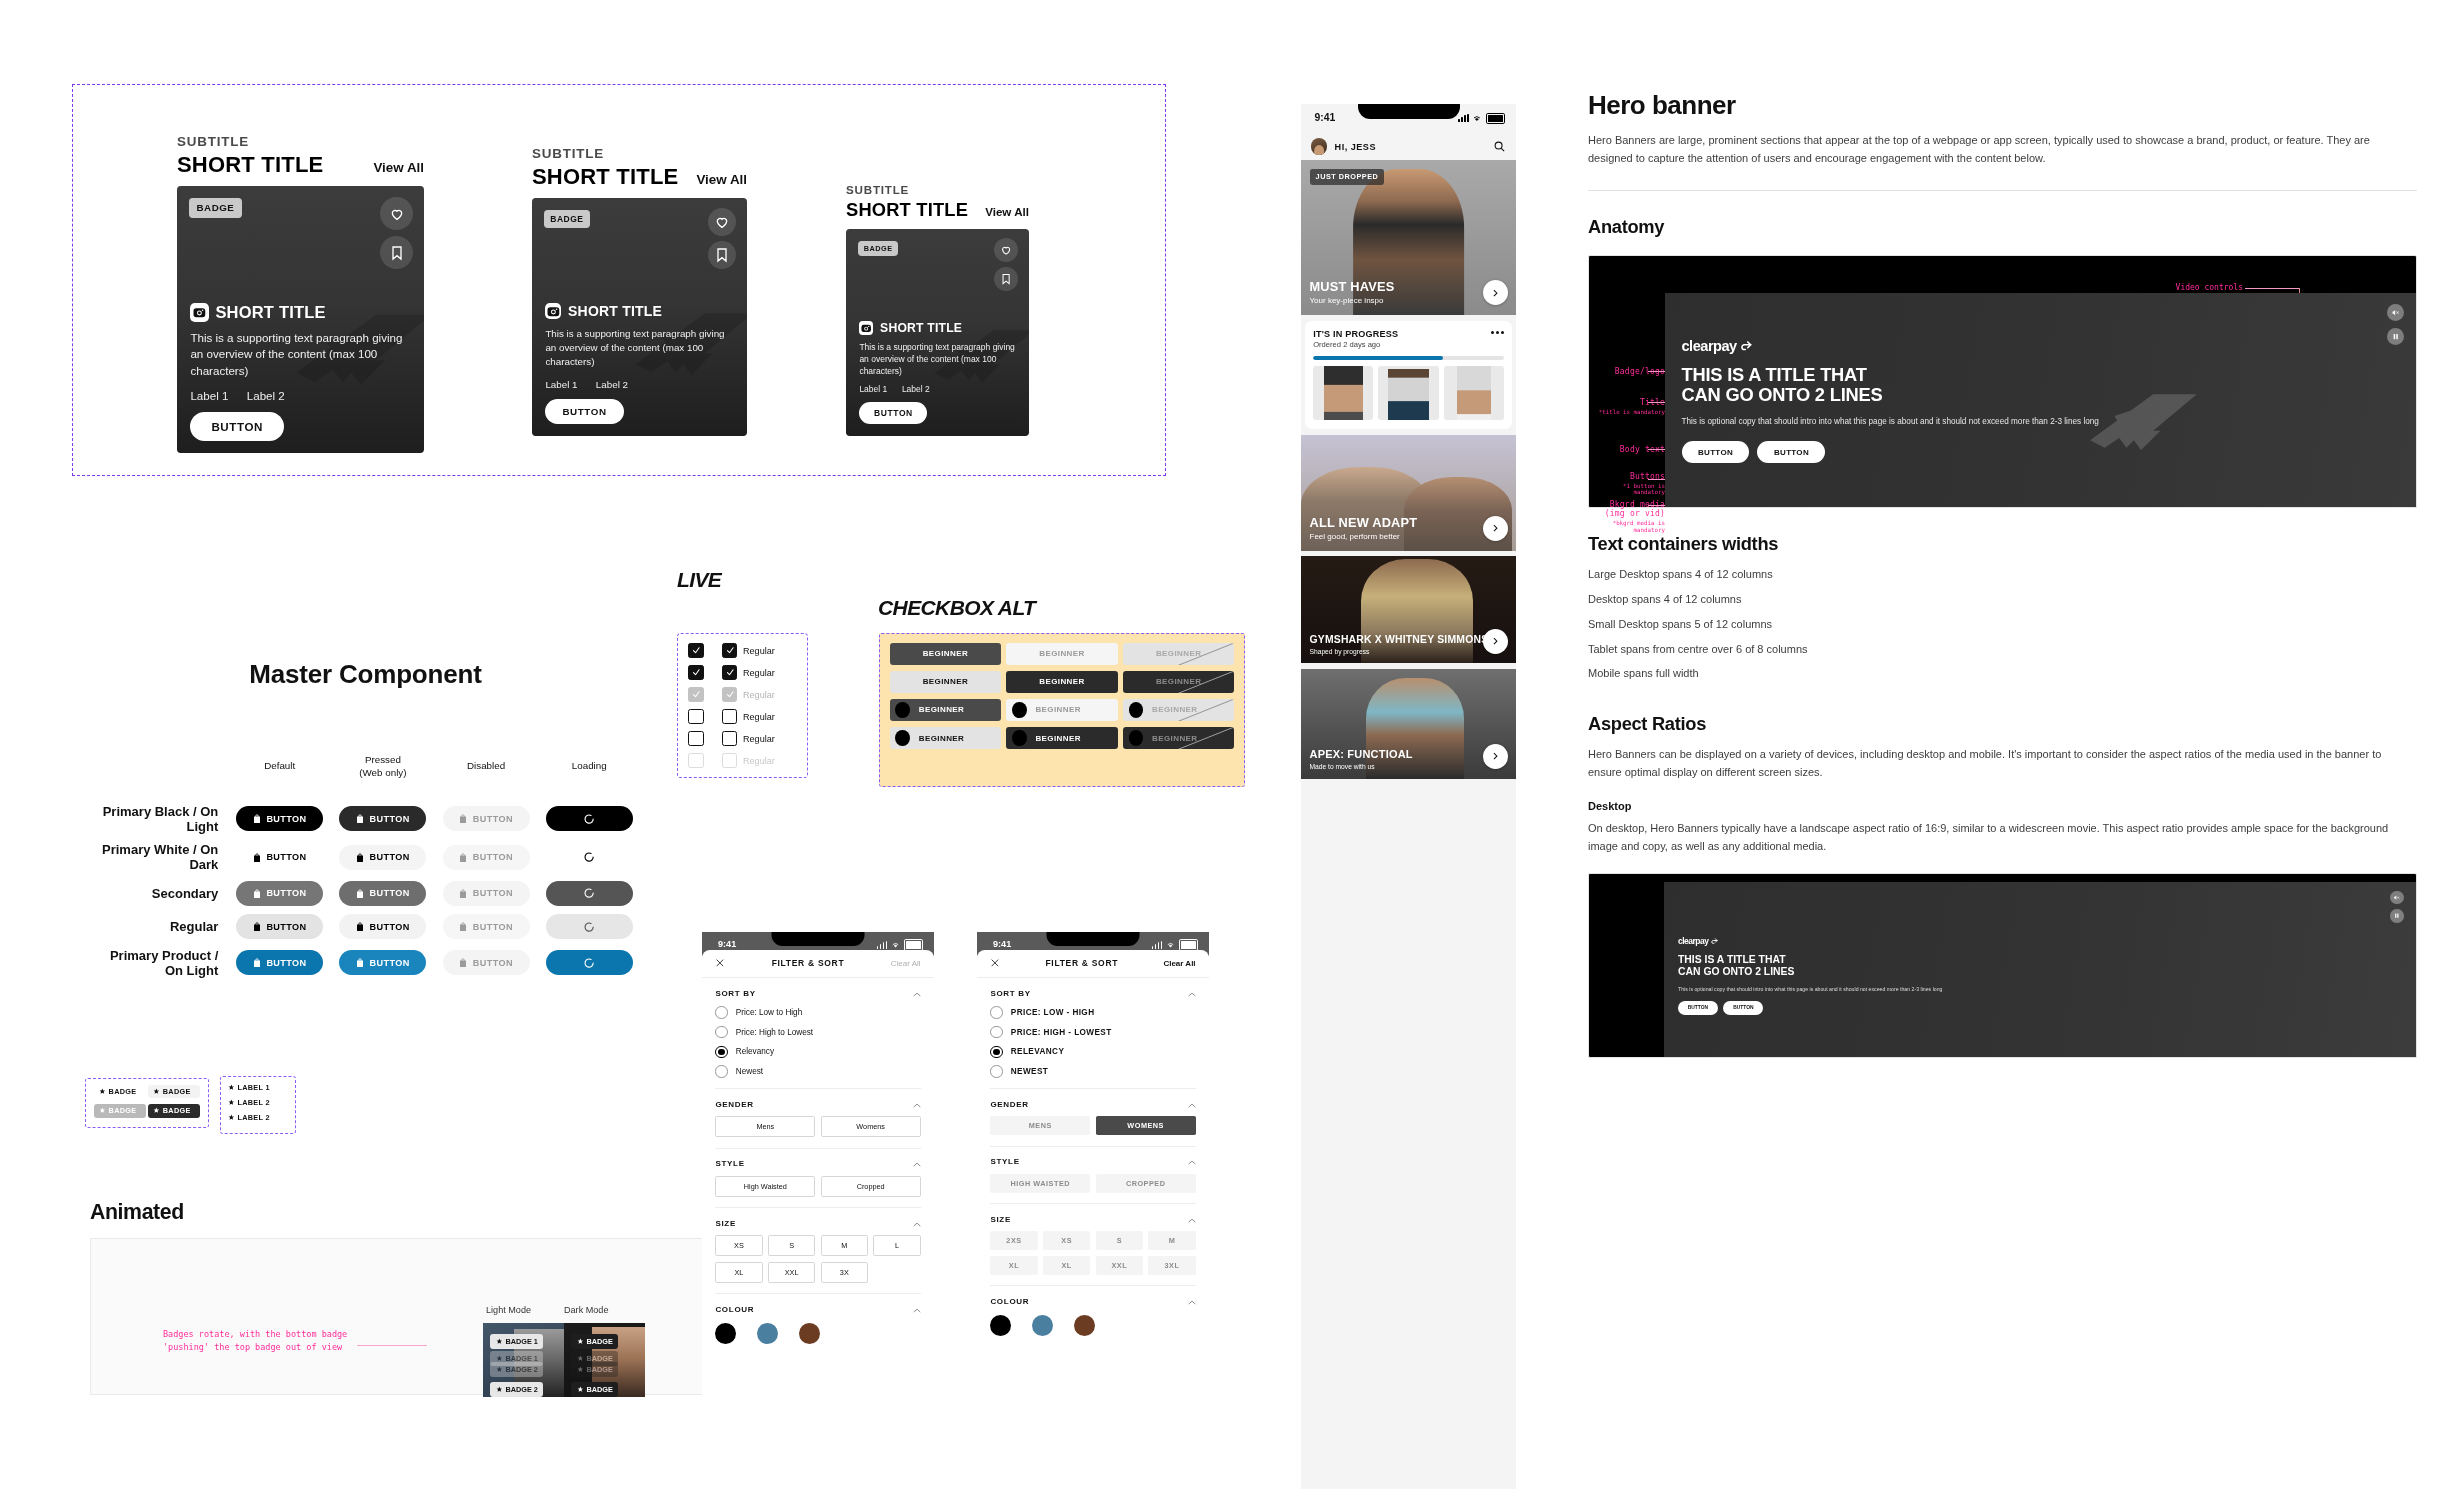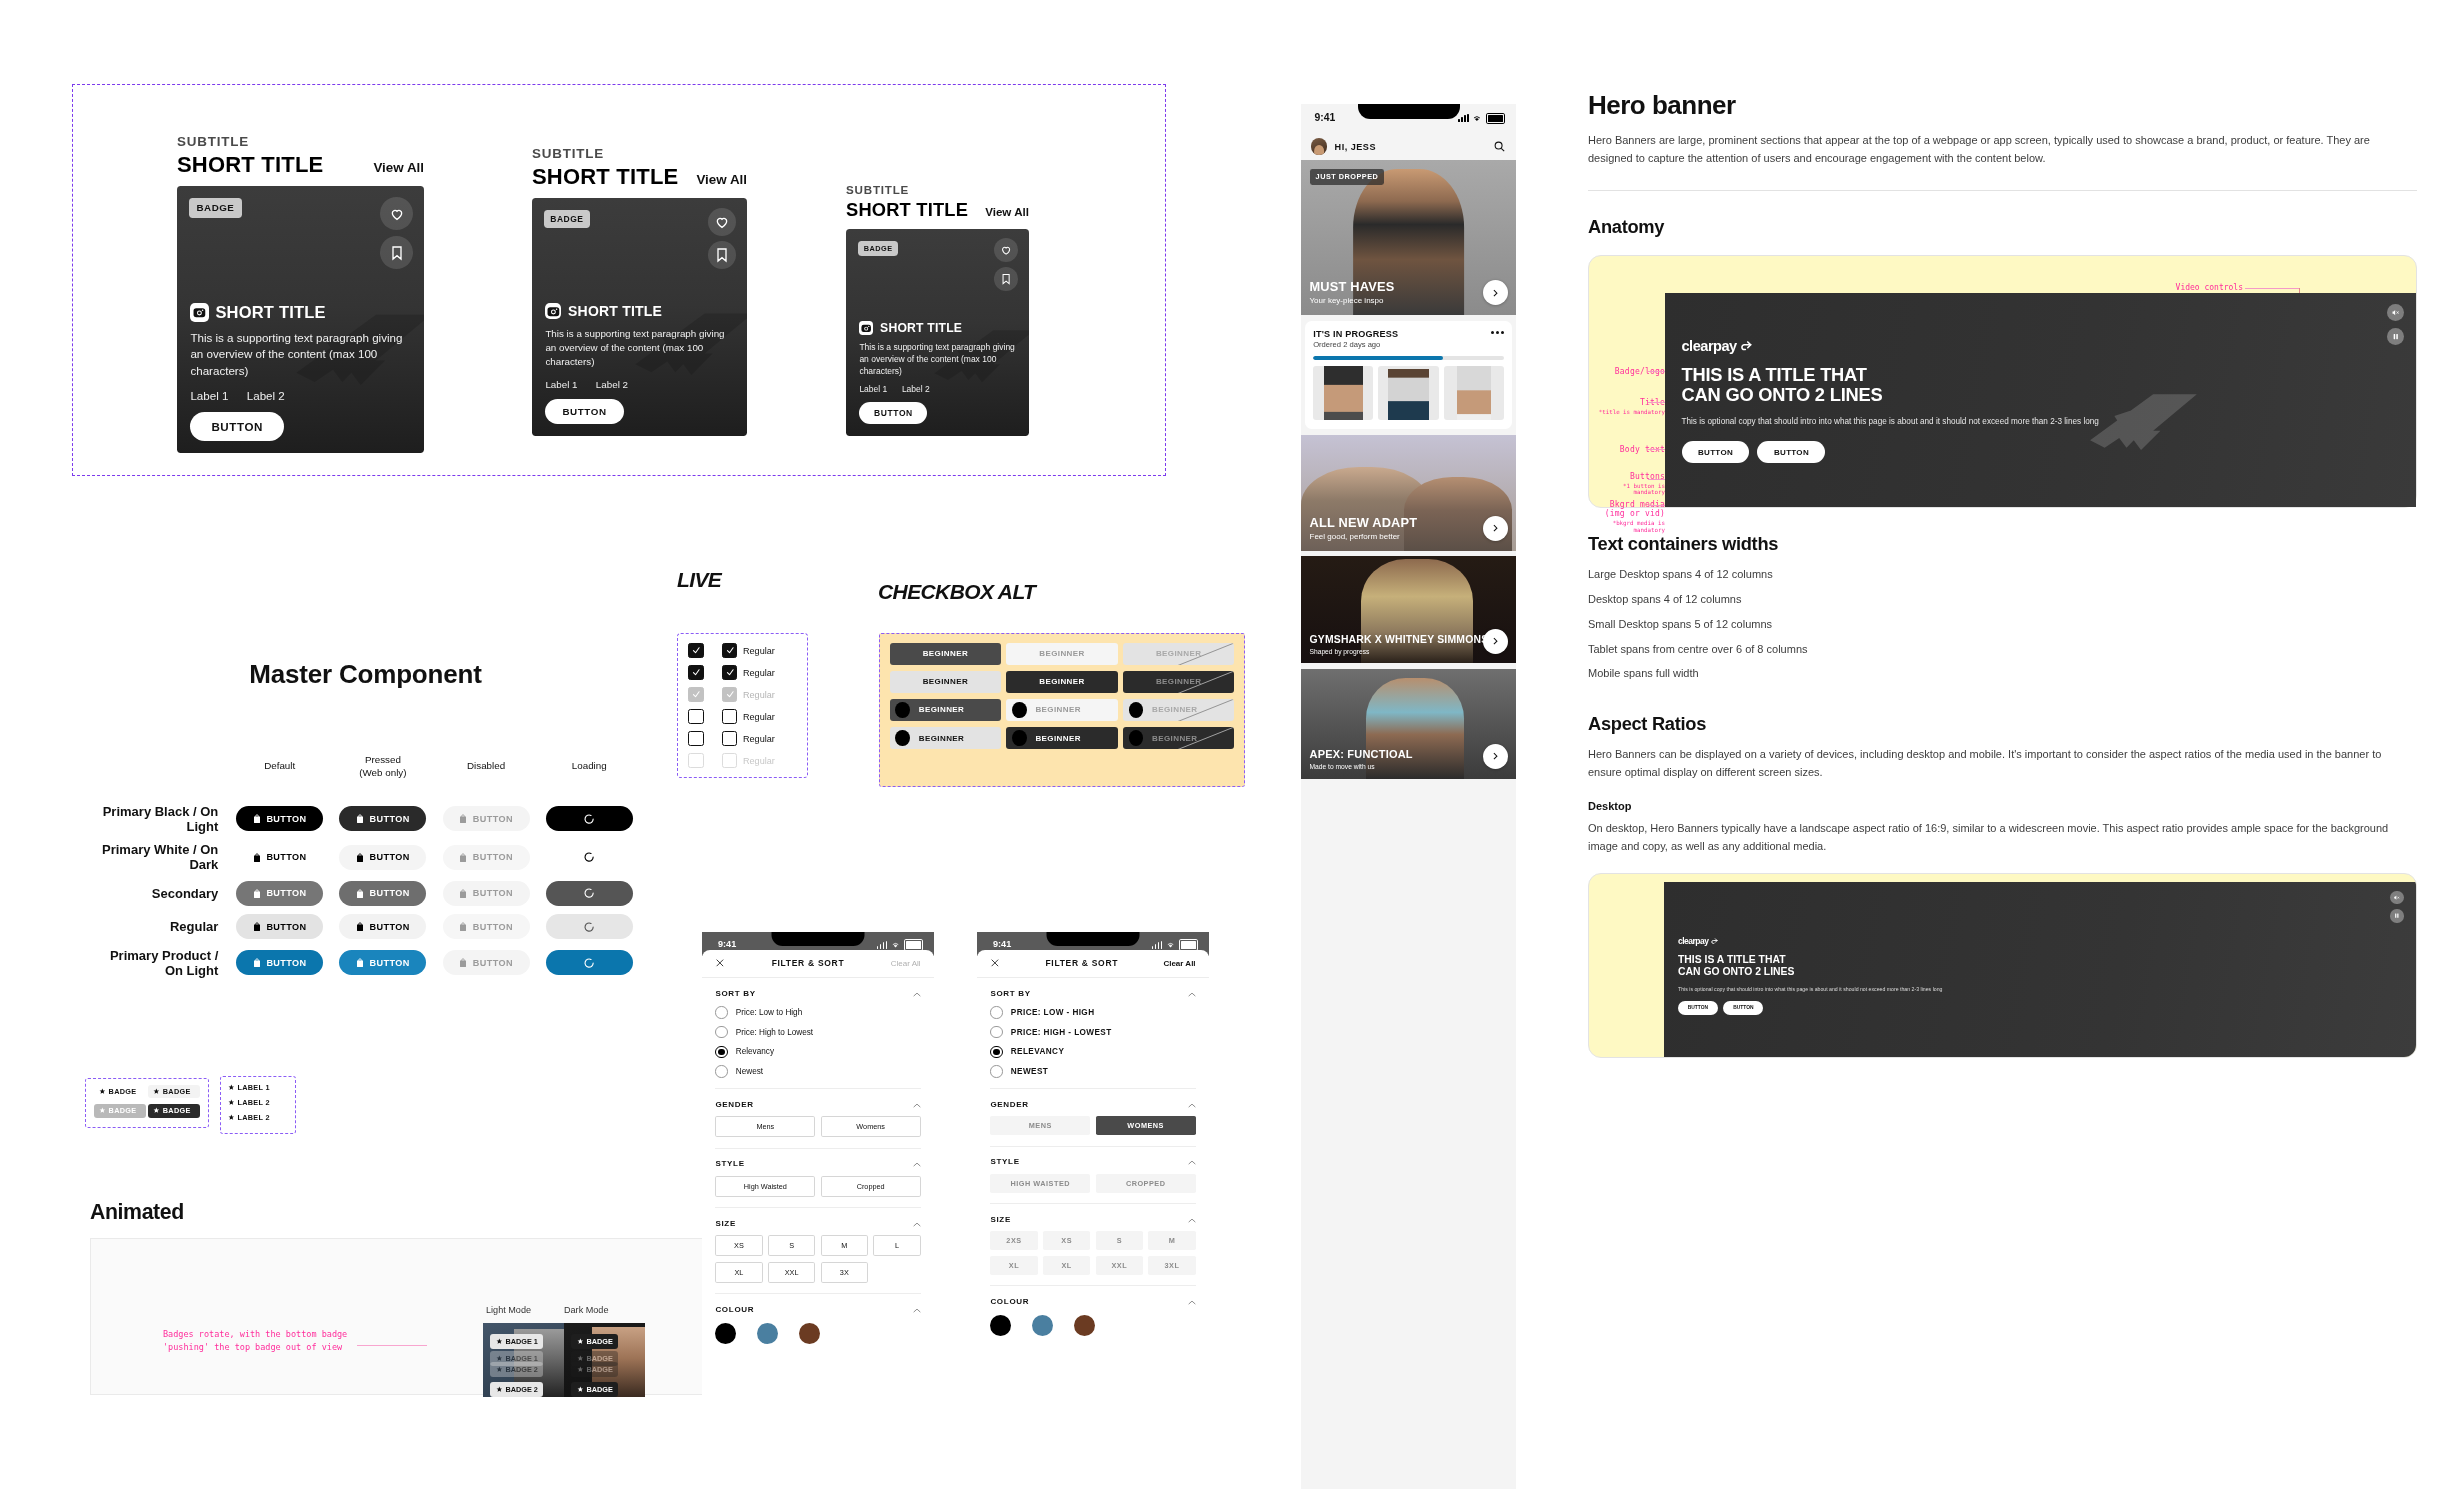--- a/index.html
+++ b/index.html
@@ -66,21 +66,21 @@
   .mc-cell{display:flex;justify-content:center;}
   .btn{
     display:inline-flex;align-items:center;justify-content:center;gap:5.5px;
     height:25px;width:87px;border-radius:18.3px;font-size:9.1px;font-weight:bold;letter-spacing:0.4px;
   }
   .btn .bagicon{width:8px;height:9.1px;flex:none;}
   .spin{width:12.2px;height:12.2px;}
 
   
   #live-title{left:677px;top:568px;font-size:21px;font-style:italic;font-weight:bold;letter-spacing:-0.6px;}
-  #cbalt-title{left:878px;top:580px;font-size:21px;font-style:italic;font-weight:bold;letter-spacing:-0.6px;}
+  #cbalt-title{left:878px;top:596px;font-size:21px;font-style:italic;font-weight:bold;letter-spacing:-0.6px;}
   #live-box{left:677px;top:633px;width:129px;height:143px;border-radius:3.7px;}
   .cbrow{display:flex;align-items:center;gap:0;height:22px;padding-left:10.4px;}
   .cb{width:13.4px;height:13.4px;border-radius:2.4px;flex:none;display:flex;align-items:center;justify-content:center;}
   .cb svg{width:8.5px;height:8.5px;}
   .cbgap{width:18.3px;}
   .cblabel{font-size:9.1px;margin-left:5.5px;}
   #cbalt-box{left:879px;top:633px;width:364px;height:152px;background:#fde4ae;border-radius:2.4px;}
   .alt-grid{display:grid;grid-template-columns:repeat(3,1fr);gap:5.5px;padding:8.5px 9.8px;}
   .alt-chip{
     position:relative;height:22.6px;border-radius:3px;display:flex;align-items:center;justify-content:center;
@@ -142,21 +142,21 @@
   .thumb{flex:1;height:54px;border-radius:3px;background:#e9e9e9;position:relative;overflow:hidden;}
 
   
   #doc{left:1588px;top:90px;width:829px;}
   .doc-h1{font-size:26px;font-weight:bold;letter-spacing:-0.5px;}
   .doc-p{font-size:11px;line-height:1.62;color:#3d3d3d;margin-top:11px;}
   .doc-rule{height:0.6px;background:#e2e2e2;margin:22px 0 0;}
   .doc-h2{font-size:18.3px;font-weight:bold;letter-spacing:-0.3px;margin-top:25.6px;}
   .doc-h3{font-size:11px;font-weight:bold;margin-top:18.3px;}
   .doc-li{font-size:11px;color:#3d3d3d;margin-top:12.8px;}
-  .frame{border:0.6px solid #e3e3e3;border-radius:13px;margin-top:17px;position:relative;background:#fef9c3;}
+  .frame{border:0.6px solid #e3e3e3;border-radius:2px;margin-top:17px;position:relative;background:#000000;}
 
   .anatomy-banner{position:absolute;left:76px;top:37px;right:0;bottom:0;
     background:linear-gradient(100deg,#2e2e2e 0%,#333 55%,#3a3a3a 100%);overflow:hidden;}
   .ab-inner{position:absolute;left:16.5px;top:45px;width:58%;}
   .clearpay{display:flex;align-items:center;gap:1.8px;color:#fff;font-size:14.6px;font-weight:bold;letter-spacing:-0.5px;}
   .cp-mark{width:14px;height:14px;}
   .ab-title{color:#fff;font-size:18.3px;font-weight:bold;line-height:1.12;letter-spacing:-0.2px;margin-top:11px;}
   .ab-body{color:#e8e8e8;font-size:8.2px;line-height:1.55;margin-top:10.4px;}
   .ab-btns{display:flex;gap:8px;margin-top:12.2px;}
   .ab-btn{background:#fff;color:#111;font-size:8px;font-weight:bold;letter-spacing:0.3px;

